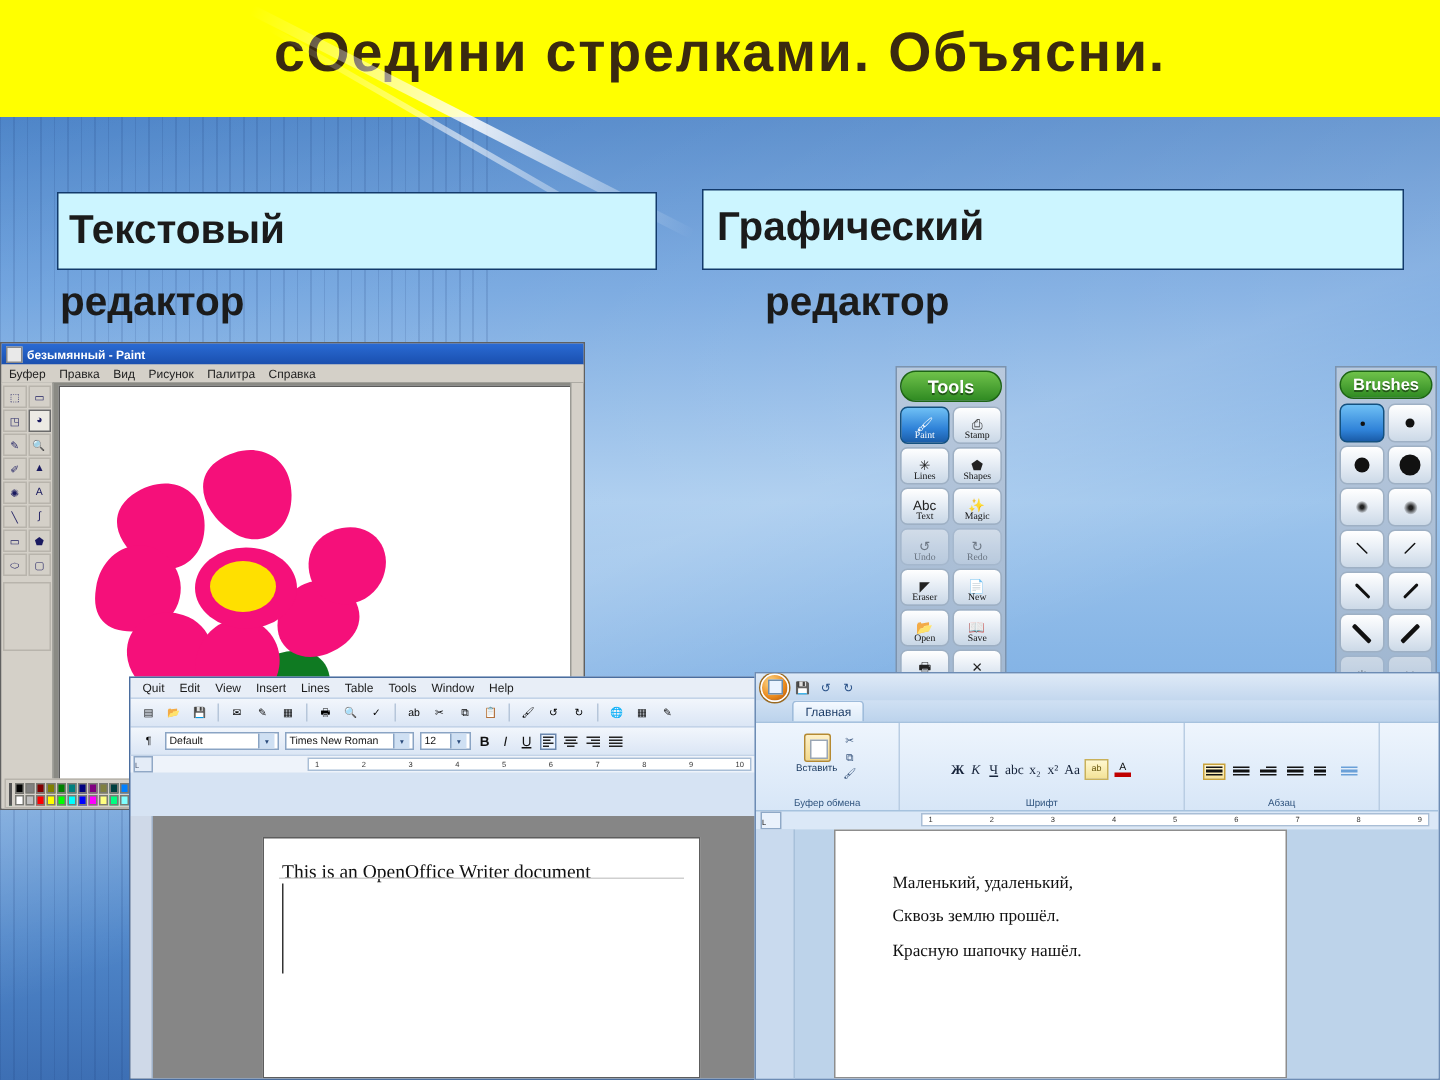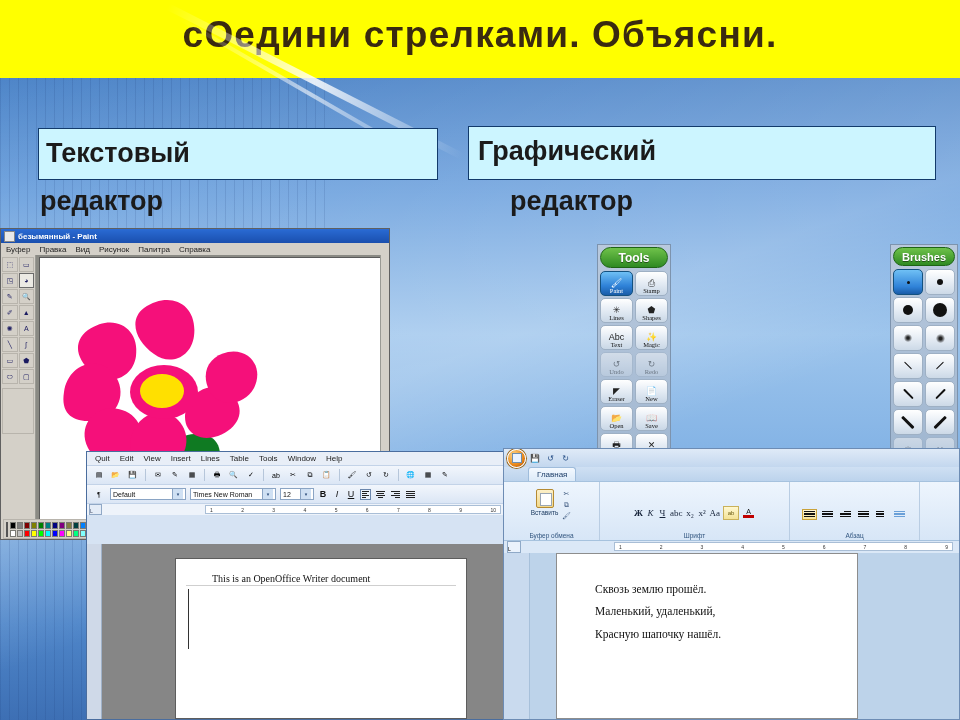--- a/index.html
+++ b/index.html
@@ -183,23 +183,22 @@
   .ruler-scale{position:absolute;left:118px;right:4px;top:1px;height:9px;background:#fff;border:1px solid #a9bed6;
      display:flex;align-items:center;justify-content:space-between;padding:0 4px;box-sizing:border-box;
      font-size:5px;color:#333;}
   .oow-page-area{
     position:absolute;left:0;right:0;top:92px;bottom:0;background:#868686;overflow:hidden;
   }
   .oow-page{
     position:absolute;left:88px;top:14px;width:290px;bottom:0;background:#fff;border:1px solid #5d5d5d;
   }
   .oow-doc-text{
-    position:absolute;left:12px;top:14px;font-family:"Liberation Serif", serif;font-size:10px;color:#111;
+    position:absolute;left:12px;top:14px;font-family:"Liberation Serif", serif;font-size:13px;color:#111;
     white-space:nowrap;
-    margin-left:24px;
   }
   .oow-textline{position:absolute;left:10px;top:26px;right:10px;height:1px;background:#cfcfcf;}
   .oow-caret{position:absolute;left:12px;top:30px;width:1px;height:60px;background:#333;}
   .oow-leftbar{position:absolute;left:0;top:0;width:14px;bottom:0;background:#cfd9e8;border-right:1px solid #9fb1c8;}
 
   
   .tux-tools{
     position:absolute;left:597px;top:244px;width:74px;height:236px;
     background:linear-gradient(to bottom,#b9c9dd,#9fb6d0);
     border:1px solid #7d93ad;box-sizing:border-box;padding:2px;
@@ -784,21 +783,21 @@
           <span>6</span>
           <span>7</span>
           <span>8</span>
           <span>9</span>
         </div>
     </div>
     <div class="word-doc-area">
       <div class="word-left"></div>
       <div class="word-page">
         <div class="word-poem" id="word-poem">
+            <div>Маленький, удаленький,</div>
             <div>Сквозь землю прошёл.</div>
-            <div>Маленький, удаленький,</div>
             <div>Красную шапочку нашёл.</div>
           </div>
       </div>
     </div>
   </div>
 
 </div>
 
 </body></html>

